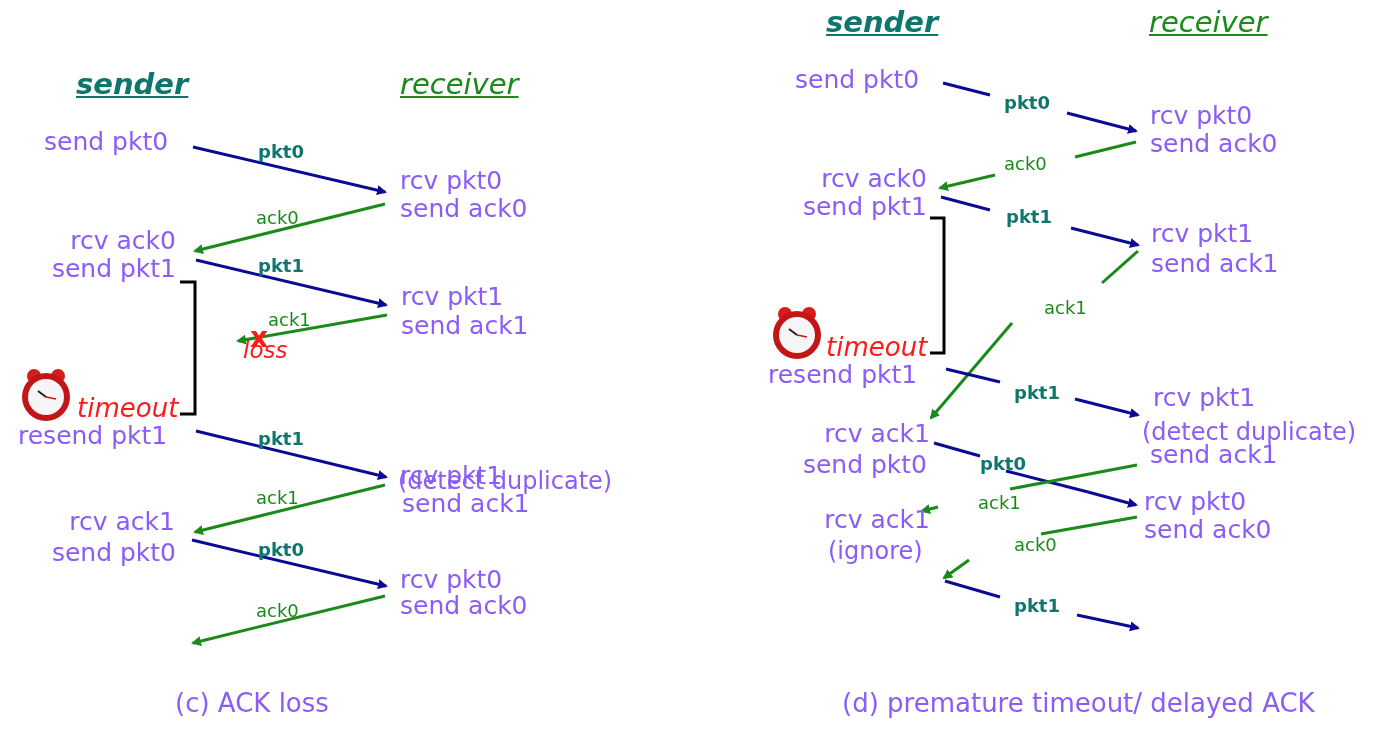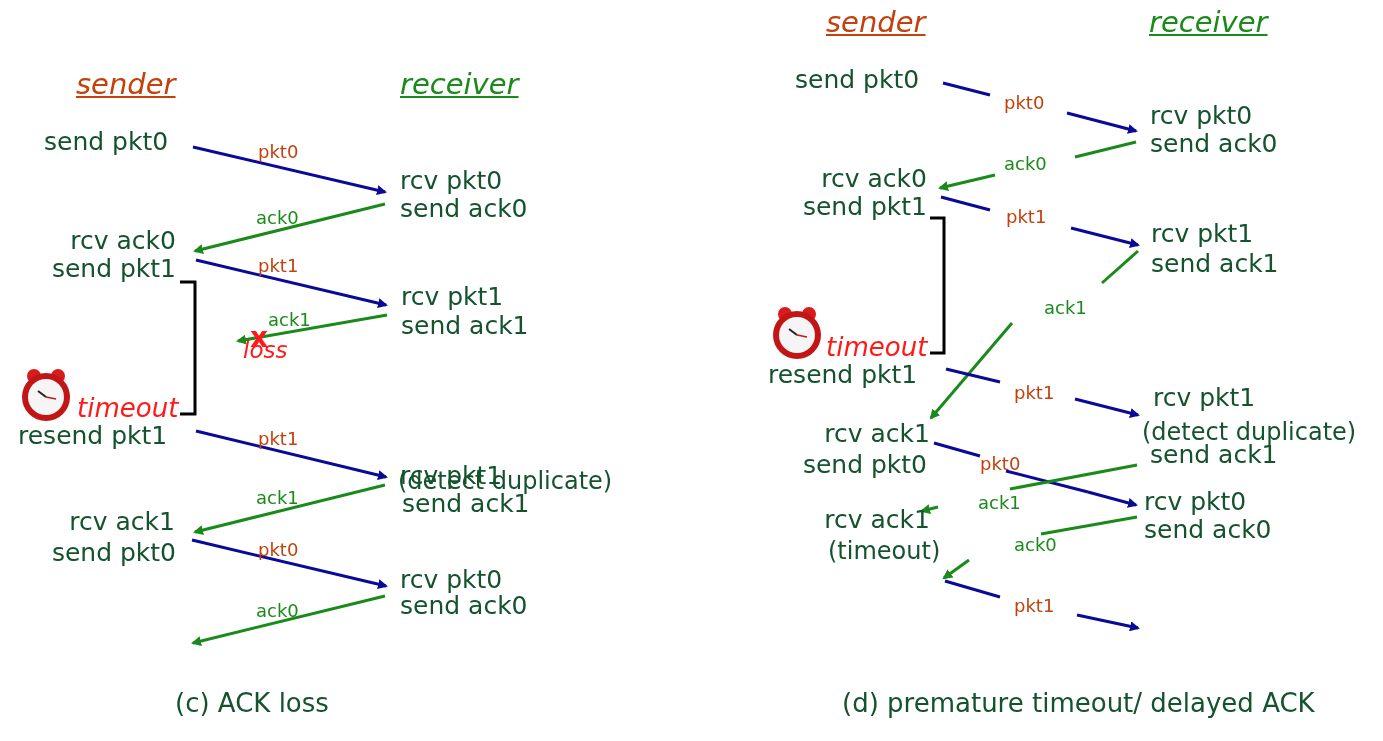--- a/index.html
+++ b/index.html
@@ -1,19 +1,19 @@
 <!DOCTYPE html>
 <html><head>
 <meta charset="utf-8">
 <style>
   html,body{margin:0;padding:0;background:#fff;}
   body{width:1383px;height:741px;position:relative;overflow:hidden;font-family:"DejaVu Sans",sans-serif;}
-  .t{position:absolute;white-space:nowrap;color:#14532d;font-size:25px;line-height:28px;}
+  .t{position:absolute;white-space:nowrap;color:#8b5cf6;font-size:25px;line-height:28px;}
   .hdr{font-style:italic;text-decoration:underline;font-size:29px;}
-  .blue{color:#c2410c;}
+  .blue{color:#0f766e;font-weight:bold;}
   .green{color:#1a8a1a;}
   .red{color:#ff1a1a;}
   .lbl{font-size:18px;}
   .small{font-size:24px;}
   .r{text-align:left;}
   .cap{font-size:26px;}
   svg{position:absolute;left:0;top:0;}
 </style>
 </head>
 <body>
@@ -115,21 +115,21 @@
 <div class="t hdr blue" style="left:826px;top:8px;">sender</div>
 <div class="t hdr green" style="left:1149px;top:8px;">receiver</div>
 
 <div class="t" style="left:795px;top:66px;">send pkt0</div>
 <div class="t r" style="right:456px;top:165px;">rcv ack0</div>
 <div class="t r" style="right:456px;top:193px;">send pkt1</div>
 <div class="t" style="left:768px;top:361px;">resend pkt1</div>
 <div class="t r" style="right:453px;top:420px;">rcv ack1</div>
 <div class="t r" style="right:456px;top:451px;">send pkt0</div>
 <div class="t r" style="right:453px;top:506px;">rcv ack1</div>
-<div class="t small" style="left:828px;top:537px;">(timeout)</div>
+<div class="t small" style="left:828px;top:537px;">(ignore)</div>
 <div class="t red" style="left:826px;top:333px;font-style:italic;font-size:26px;">timeout</div>
 
 <div class="t" style="left:1150px;top:102px;">rcv pkt0</div>
 <div class="t" style="left:1150px;top:130px;">send ack0</div>
 <div class="t" style="left:1151px;top:220px;">rcv pkt1</div>
 <div class="t" style="left:1151px;top:250px;">send ack1</div>
 <div class="t" style="left:1153px;top:384px;">rcv pkt1</div>
 <div class="t small" style="left:1142px;top:418px;">(detect duplicate)</div>
 <div class="t" style="left:1150px;top:441px;">send ack1</div>
 <div class="t" style="left:1144px;top:488px;">rcv pkt0</div>

